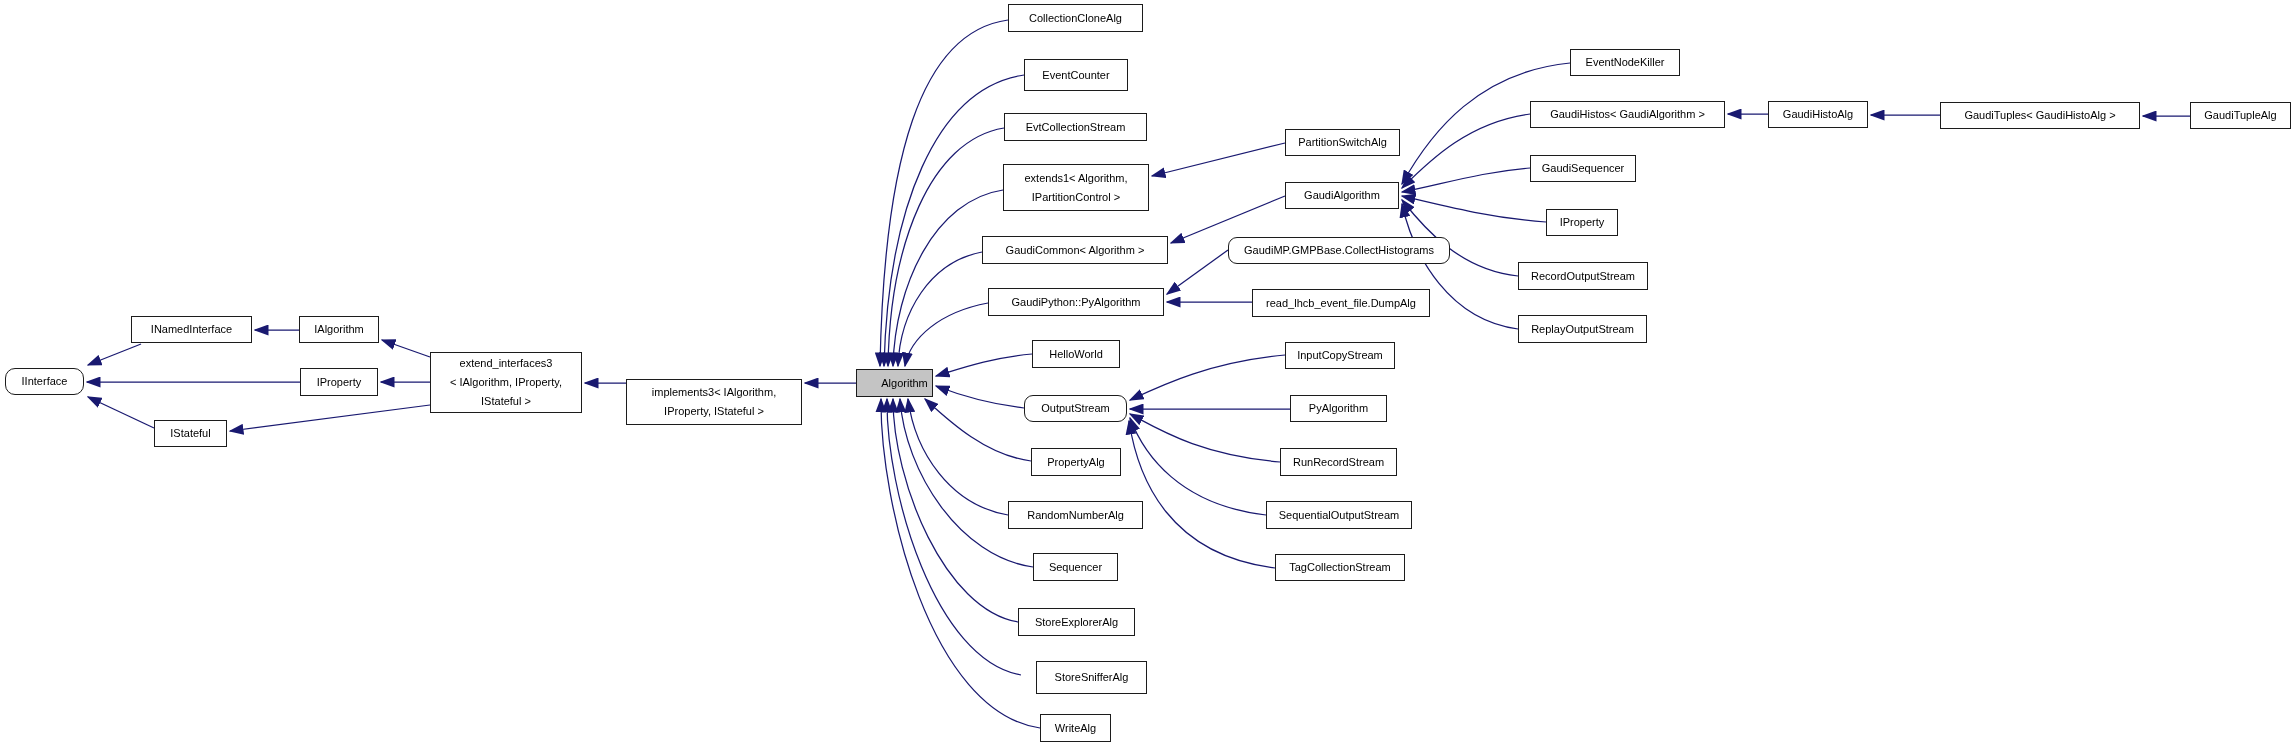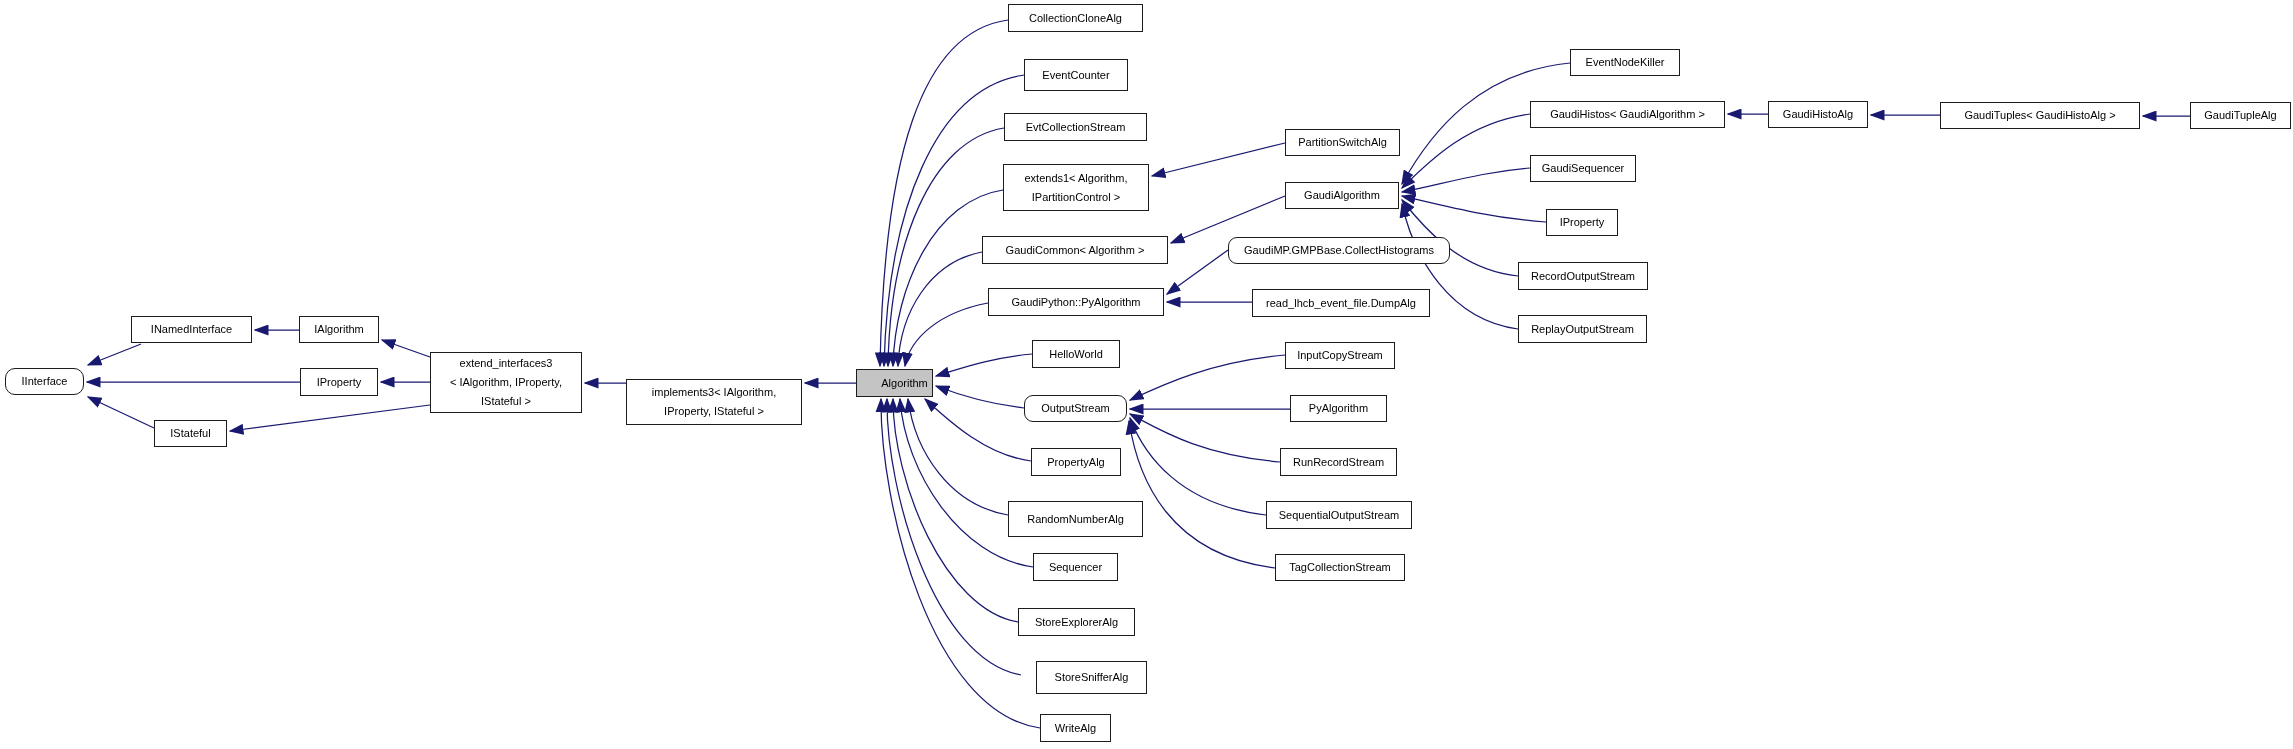--- a/index.html
+++ b/index.html
@@ -95,21 +95,21 @@
       <div class="node" style="left: 1008px; top: 4px; width: 135px; height: 28px;">CollectionCloneAlg</div>
       <div class="node" style="left: 1024px; top: 59px; width: 104px; height: 32px;">EventCounter</div>
       <div class="node" style="left: 1004px; top: 113px; width: 143px; height: 28px;">EvtCollectionStream</div>
       <div class="node" style="left: 1003px; top: 164px; width: 146px; height: 47px;">extends1&lt; Algorithm,
 IPartitionControl &gt;</div>
       <div class="node" style="left: 982px; top: 236px; width: 186px; height: 28px;">GaudiCommon&lt; Algorithm &gt;</div>
       <div class="node" style="left: 988px; top: 288px; width: 176px; height: 28px;">GaudiPython::PyAlgorithm</div>
       <div class="node" style="left: 1032px; top: 340px; width: 88px; height: 28px;">HelloWorld</div>
       <div class="node" style="left: 1024px; top: 395px; width: 103px; height: 27px; border-radius: 9px;">OutputStream</div>
       <div class="node" style="left: 1031px; top: 448px; width: 90px; height: 28px;">PropertyAlg</div>
-      <div class="node" style="left: 1008px; top: 501px; width: 135px; height: 36px;">RandomNumberAlg</div>
+      <div class="node" style="left: 1008px; top: 501px; width: 135px; height: 28px;">RandomNumberAlg</div>
       <div class="node" style="left: 1033px; top: 553px; width: 85px; height: 28px;">Sequencer</div>
       <div class="node" style="left: 1018px; top: 608px; width: 117px; height: 28px;">StoreExplorerAlg</div>
       <div class="node" style="left: 1036px; top: 661px; width: 111px; height: 33px;">StoreSnifferAlg</div>
       <div class="node" style="left: 1040px; top: 714px; width: 71px; height: 28px;">WriteAlg</div>
       <div class="node" style="left: 1285px; top: 129px; width: 115px; height: 27px;">PartitionSwitchAlg</div>
       <div class="node" style="left: 1285px; top: 182px; width: 114px; height: 27px;">GaudiAlgorithm</div>
       <div class="node" style="left: 1228px; top: 237px; width: 222px; height: 27px; border-radius: 9px;">GaudiMP.GMPBase.CollectHistograms</div>
       <div class="node" style="left: 1252px; top: 289px; width: 178px; height: 28px;">read_lhcb_event_file.DumpAlg</div>
       <div class="node" style="left: 1285px; top: 342px; width: 110px; height: 27px; text-align: center;">InputCopyStream</div>
       <div class="node" style="left: 1290px; top: 395px; width: 97px; height: 27px;">PyAlgorithm</div>

